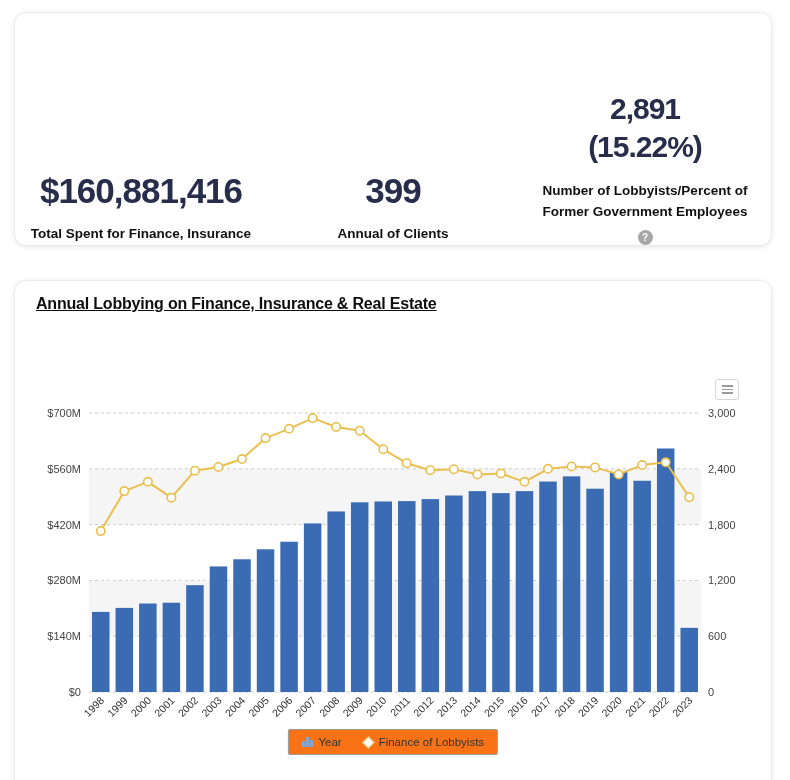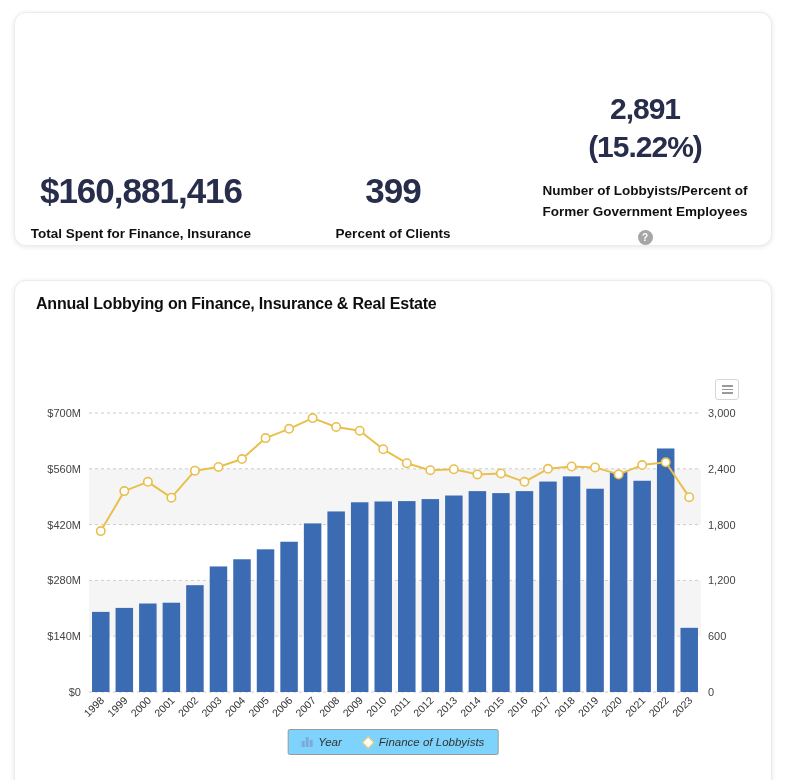--- a/index.html
+++ b/index.html
@@ -11,31 +11,31 @@
   .stat{flex:1;text-align:center;}
   .stat-value{color:#272d4b;font-weight:bold;font-size:35px;letter-spacing:-1px;line-height:1.0;}
   .stat-value.two-line{font-size:30px;line-height:1.25;}
   .stat-label{margin-top:16px;color:#101010;font-weight:bold;font-size:13.5px;line-height:1.55;}
   .help{display:inline-flex;align-items:center;justify-content:center;width:15px;height:15px;
     margin-top:7px;border:none;border-radius:50%;background:#a6a6a6;color:#fff;
     font-size:10px;font-weight:bold;line-height:1;padding:0;cursor:pointer;}
   
   .chart-card{top:280px;height:520px;}
   .chart-title{position:absolute;left:21px;top:14px;margin:0;font-size:16px;font-weight:bold;
-    color:#0e0e0e;letter-spacing:-0.2px;}
+    color:#0e0e0e;letter-spacing:-0.2px;text-decoration:underline;}
   .ctx-btn{position:absolute;left:700px;top:98px;width:24px;height:21px;background:#fff;
     border:1px solid #d6d6d6;border-radius:3px;display:flex;flex-direction:column;
     justify-content:center;align-items:center;gap:2px;padding:0;cursor:pointer;}
   .ctx-btn i{display:block;width:11px;height:1.6px;background:#9a9a9a;}
   #chart-svg{position:absolute;left:0;top:0;}
   #chart-svg text{font-family:"Liberation Sans", sans-serif;}
   
   .legend{position:absolute;top:448px;left:50%;transform:translateX(-50%);
     display:flex;align-items:center;gap:22px;border:1px solid #9a9a9a;border-radius:2px;
-    background:#7dd3fc;padding:6px 13px;font-size:11.5px;color:#333;font-style:italic;}
+    background:#f97316;padding:6px 13px;font-size:11.5px;color:#333;}
   .legend-item{display:flex;align-items:center;gap:6px;cursor:pointer;}
   .bars-icon{display:inline-flex;align-items:flex-end;gap:1.5px;height:10px;}
   .bars-icon i{display:block;width:2.5px;background:#7fa9d9;}
   .bars-icon i:nth-child(1){height:6px;}
   .bars-icon i:nth-child(2){height:10px;}
   .bars-icon i:nth-child(3){height:7px;}
   .diamond-icon{display:inline-block;width:7px;height:7px;border:1.5px solid #e9bf4e;
     background:#fff;transform:rotate(45deg);}
 </style>
 </head>
@@ -45,21 +45,21 @@
 
   <section class="card stats-card">
     <div class="stat">
       <div class="stat-value">$160,881,416</div>
       <div class="stat-label">
         <div>Total Spent for Finance, Insurance</div>
       </div>
     </div>
     <div class="stat">
       <div class="stat-value">399</div>
-      <div class="stat-label">Percent of Clients</div>
+      <div class="stat-label">Annual of Clients</div>
     </div>
     <div class="stat">
       <div class="stat-value two-line">
         <div>2,891</div>
         <div>(15.22%)</div>
       </div>
       <div class="stat-label">
         <div>Number of Lobbyists/Percent of</div>
         <div>Former Government Employees</div>
       </div>

